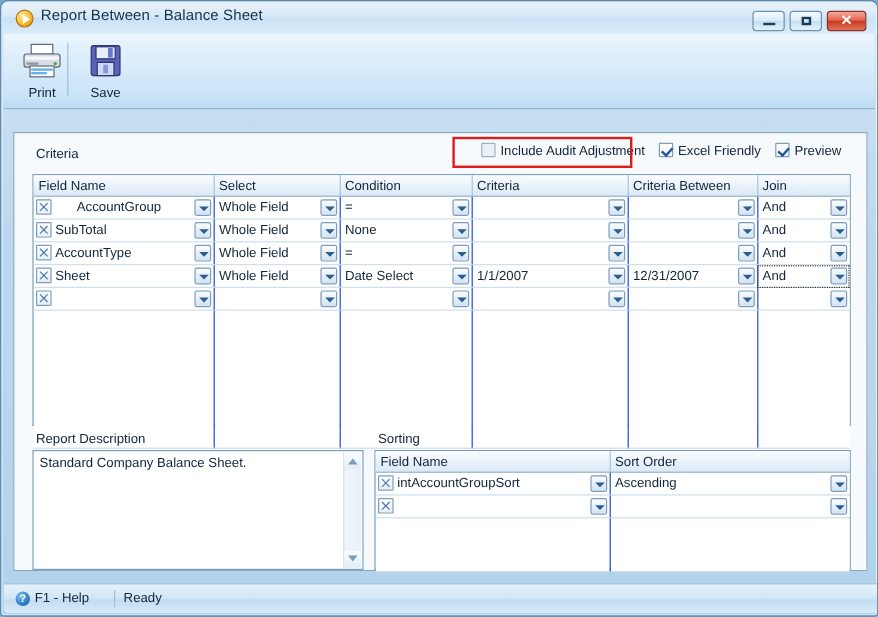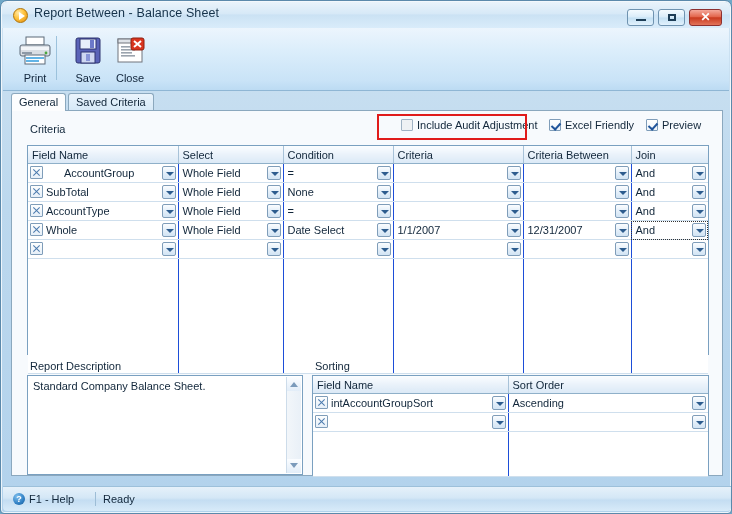--- a/index.html
+++ b/index.html
@@ -221,41 +221,22 @@
           <rect x="6" y="3" width="24" height="25" rx="2" fill="#5a63b8" stroke="#2e3570"></rect>
           <rect x="10" y="4" width="16" height="10" fill="#e8eefb" stroke="#2e3570"></rect>
           <rect x="20" y="5" width="4" height="8" fill="#6c79c9"></rect>
           <rect x="11" y="17" width="14" height="11" fill="#cfd8f2" stroke="#2e3570"></rect>
           <rect x="16" y="19" width="4" height="7" fill="#8a96d8"></rect>
         </svg>
       </span>
       <span class="lbl">Save</span>
     </div>
 
-    <div class="tbtn" id="tb-close">
-      <span class="ico">
-        <svg width="36" height="32" viewBox="0 0 36 32">
-          <rect x="6" y="4" width="24" height="23" fill="#ffffff" stroke="#70757c"></rect>
-          <rect x="6" y="4" width="24" height="4" fill="#dfe3e8" stroke="#70757c"></rect>
-          <rect x="9" y="11" width="9" height="1.6" fill="#9aa3ad"></rect>
-          <rect x="9" y="14" width="14" height="1.6" fill="#9aa3ad"></rect>
-          <rect x="9" y="17" width="11" height="1.6" fill="#9aa3ad"></rect>
-          <rect x="9" y="20" width="14" height="1.6" fill="#9aa3ad"></rect>
-          <rect x="19" y="3" width="13" height="12" rx="2" fill="#d9341f" stroke="#8f2011"></rect>
-          <path d="M22 6 L29 12 M29 6 L22 12" stroke="#ffffff" stroke-width="2"></path>
-        </svg>
-      </span>
-      <span class="lbl">Close</span>
-    </div>
   </div>
 
-  <div id="tabs">
-    <div class="tab" id="tab-general">General</div>
-    <div class="tab" id="tab-saved">Saved Criteria</div>
-  </div>
 
   <div id="panel">
 
     <div id="opt-row">
       <div class="cbwrap" id="cb-audit">
         <span class="cbox dim"></span><span>Include Audit Adjustment</span>
       </div>
       <div class="cbwrap" id="cb-excel">
         <span class="cbox checked"></span><span>Excel Friendly</span>
       </div>
@@ -405,21 +386,21 @@
                   <span class="celltext">And</span>
                   <span class="dd"></span>
                 </span>
               </td>
           </tr>
 
           <tr>
             <td>
                 <span class="cellinner">
                   <span class="xbtn"></span>
-                  <span class="celltext" style="left:18px">Whole</span>
+                  <span class="celltext" style="left:18px">Sheet</span>
                   <span class="dd"></span>
                 </span>
               </td>
             <td>
                 <span class="cellinner">
                   <span class="celltext">Whole Field</span>
                   <span class="dd"></span>
                 </span>
               </td>
             <td>

